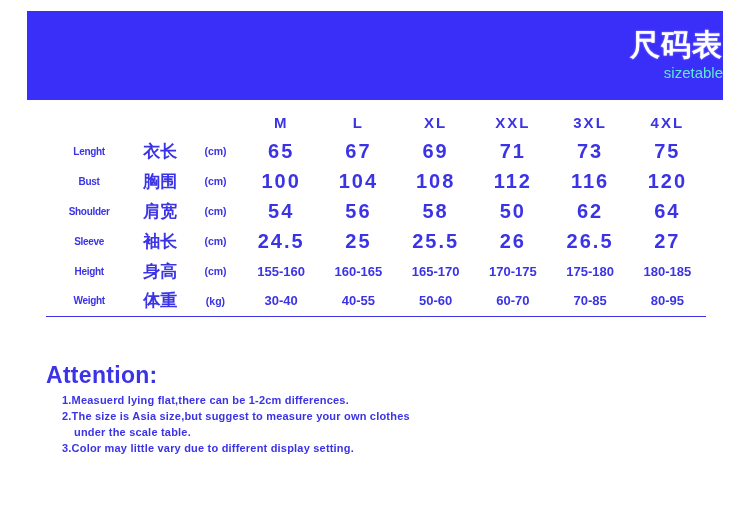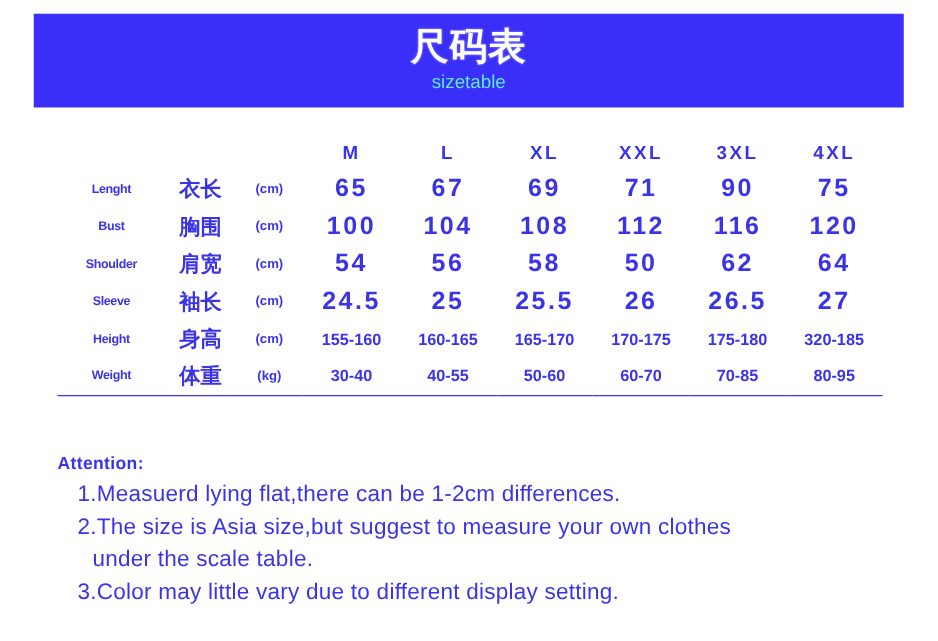--- a/index.html
+++ b/index.html
@@ -18,25 +18,25 @@
     background: #ffffff;
     overflow: hidden;
   }
 
   
   .banner {
     position: absolute;
     left: 27px;
     top: 11px;
     width: 696px;
-    height: 75px;
+    height: 89px;
     background: #3a2ef9;
     display: flex;
     flex-direction: column;
-    align-items: center;
+    align-items: flex-end;
     justify-content: center;
   }
   .banner-title {
     color: #ffffff;
     font-size: 30px;
     font-weight: bold;
     line-height: 1.05;
     letter-spacing: 1px;
     text-shadow: 0 0 2px rgba(255,255,255,0.55);
   }
@@ -113,28 +113,28 @@
 
   
   .attention {
     position: absolute;
     left: 46px;
     top: 362px;
     width: 690px;
     color: #3b33e6;
   }
   .att-title {
-    font-size: 14px;
+    font-size: 23px;
     font-weight: bold;
     letter-spacing: 0.3px;
     margin-bottom: 4px;
   }
   .att-line {
-    font-size: 18px;
-    font-weight: normal;
+    font-size: 11px;
+    font-weight: bold;
     letter-spacing: 0.2px;
     line-height: 1.45;
     padding-left: 16px;
   }
   .att-line.cont { padding-left: 28px; }
 </style>
 </head>
 <body>
 
 <div id="page">
@@ -162,21 +162,21 @@
       <tbody>
 
         <tr class="data-row">
           <td class="c-en">Lenght</td>
           <td class="c-cn">衣长</td>
           <td class="c-unit">(cm)</td>
           <td class="c-val">65</td>
           <td class="c-val">67</td>
           <td class="c-val">69</td>
           <td class="c-val">71</td>
-          <td class="c-val">90</td>
+          <td class="c-val">73</td>
           <td class="c-val">75</td>
         </tr>
 
         <tr class="data-row">
           <td class="c-en">Bust</td>
           <td class="c-cn">胸围</td>
           <td class="c-unit">(cm)</td>
           <td class="c-val">100</td>
           <td class="c-val">104</td>
           <td class="c-val">108</td>
@@ -211,21 +211,21 @@
 
         <tr class="data-row">
           <td class="c-en">Height</td>
           <td class="c-cn">身高</td>
           <td class="c-unit">(cm)</td>
           <td class="c-val rangey">155-160</td>
           <td class="c-val rangey">160-165</td>
           <td class="c-val rangey">165-170</td>
           <td class="c-val rangey">170-175</td>
           <td class="c-val rangey">175-180</td>
-          <td class="c-val rangey">320-185</td>
+          <td class="c-val rangey">180-185</td>
         </tr>
 
         <tr class="data-row">
           <td class="c-en">Weight</td>
           <td class="c-cn">体重</td>
           <td class="c-unit">(kg)</td>
           <td class="c-val rangey">30-40</td>
           <td class="c-val rangey">40-55</td>
           <td class="c-val rangey">50-60</td>
           <td class="c-val rangey">60-70</td>

